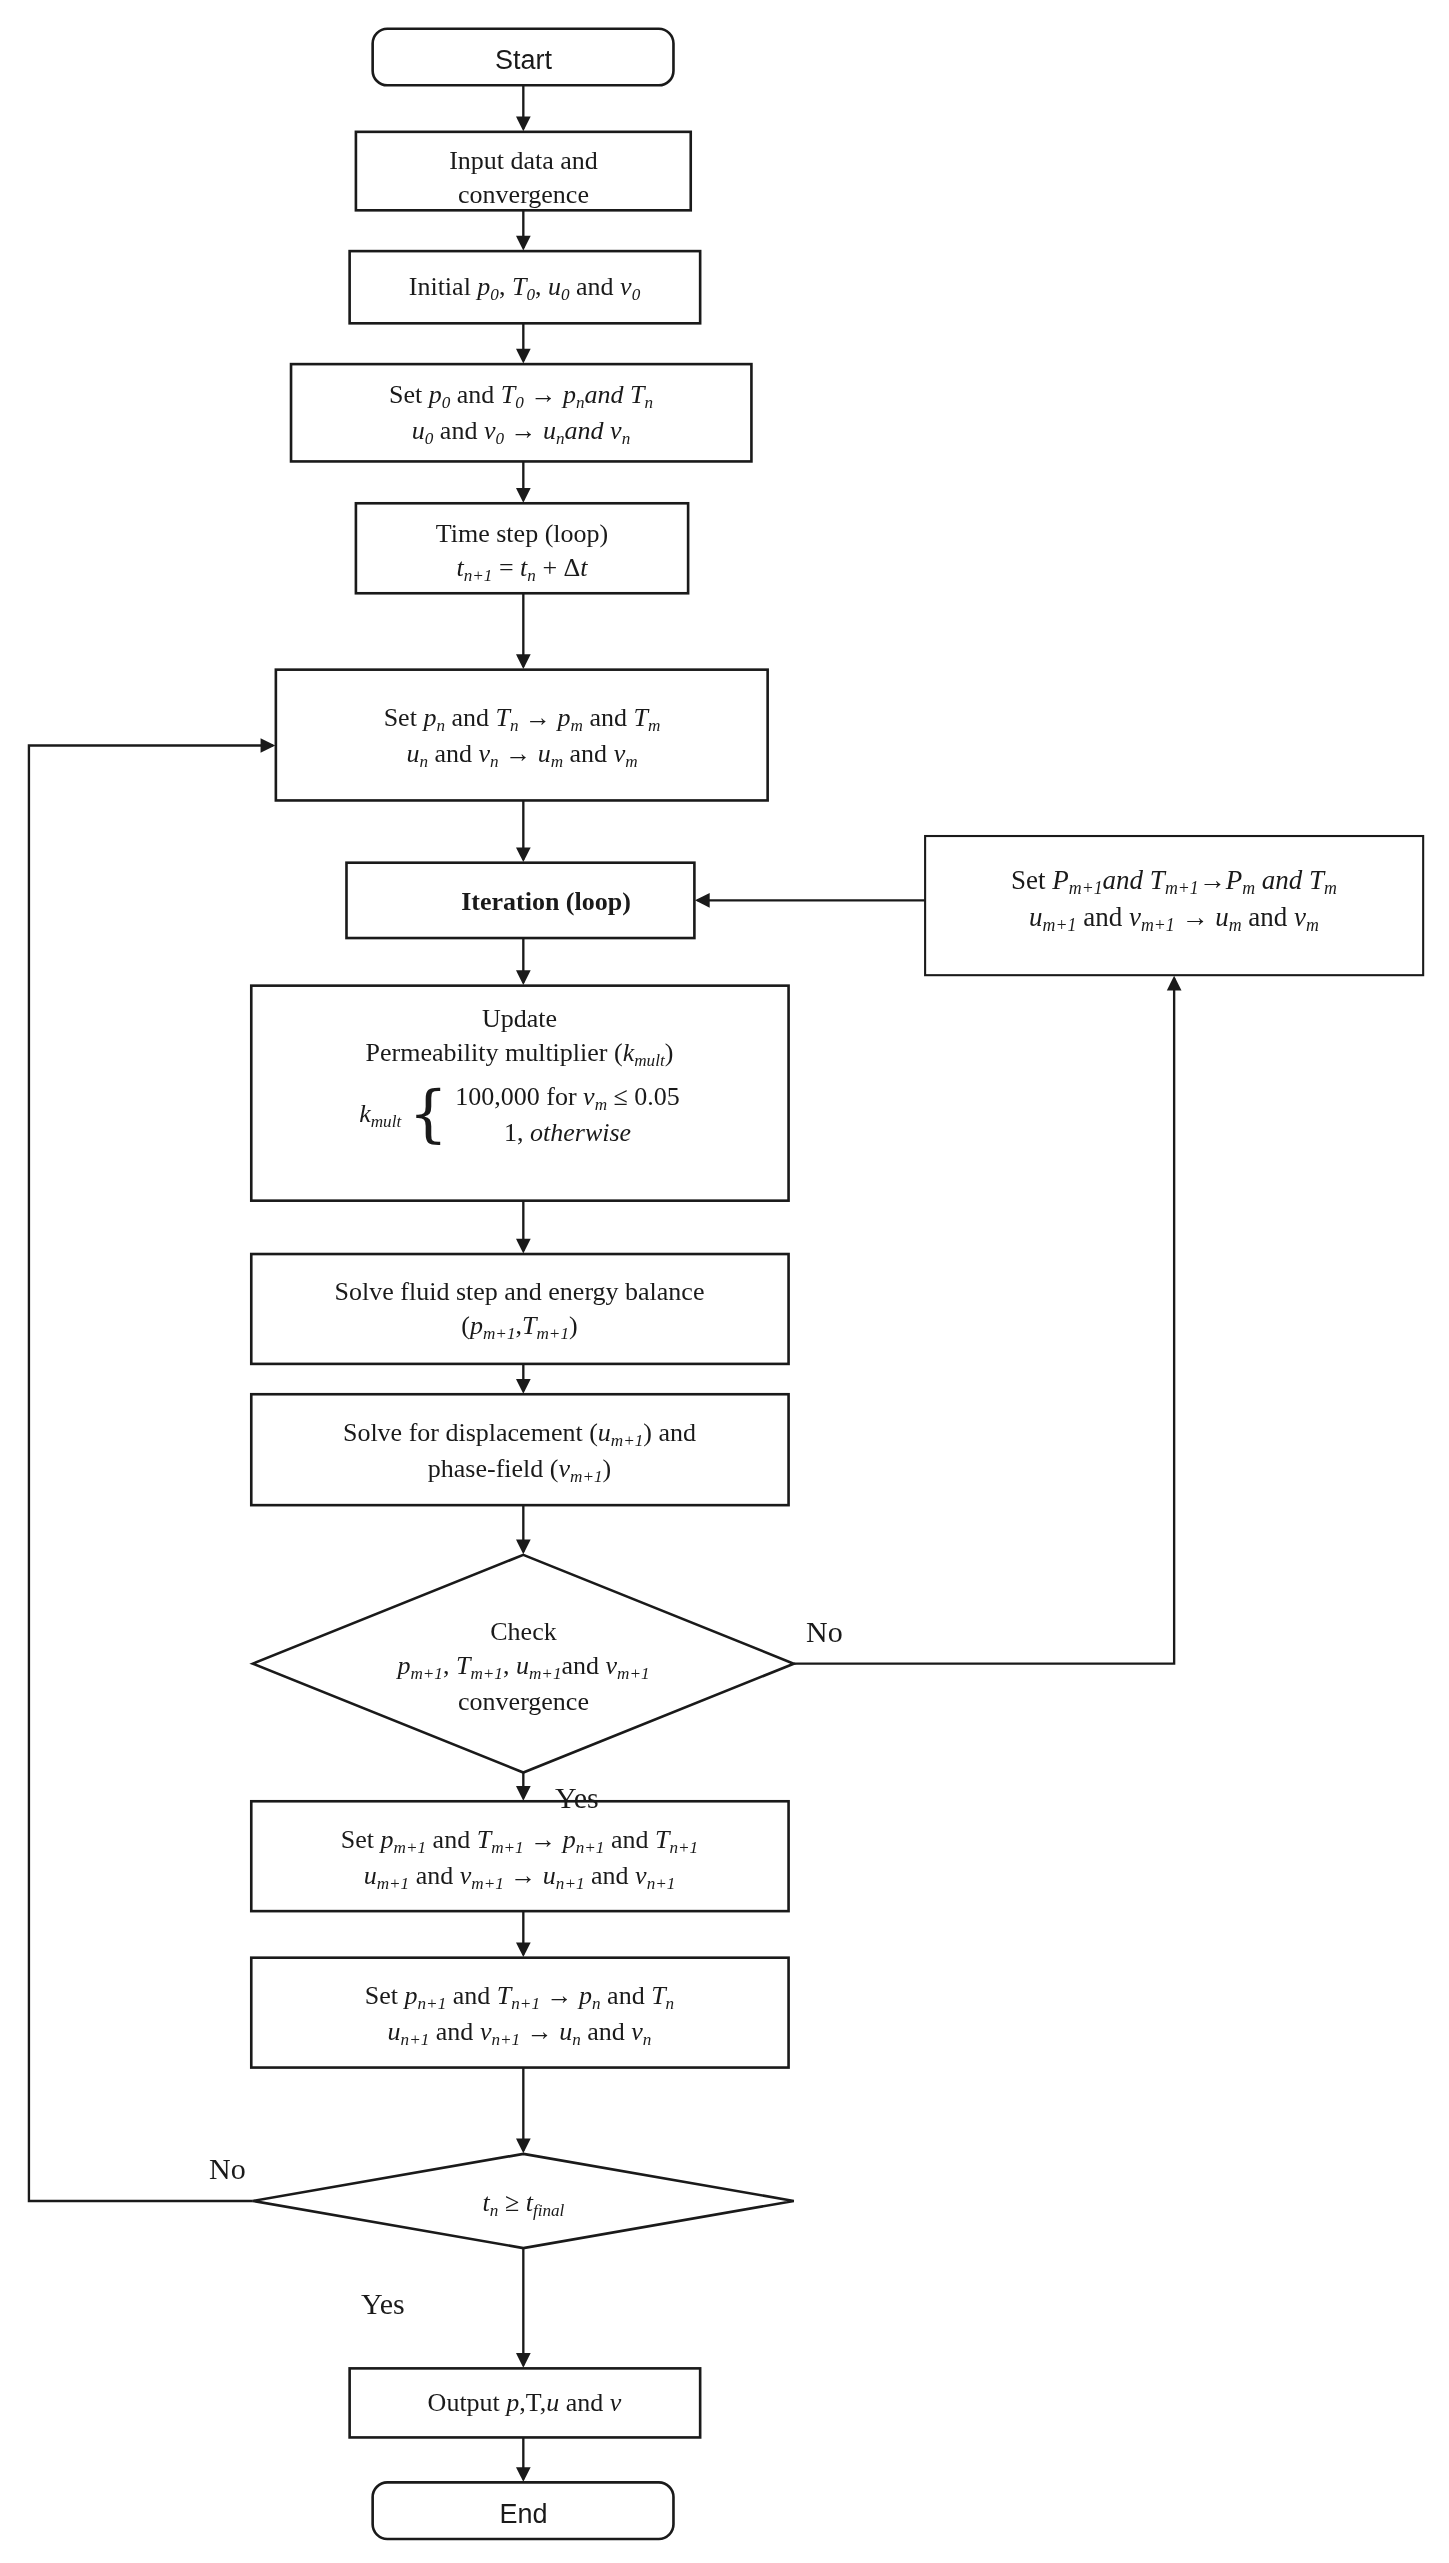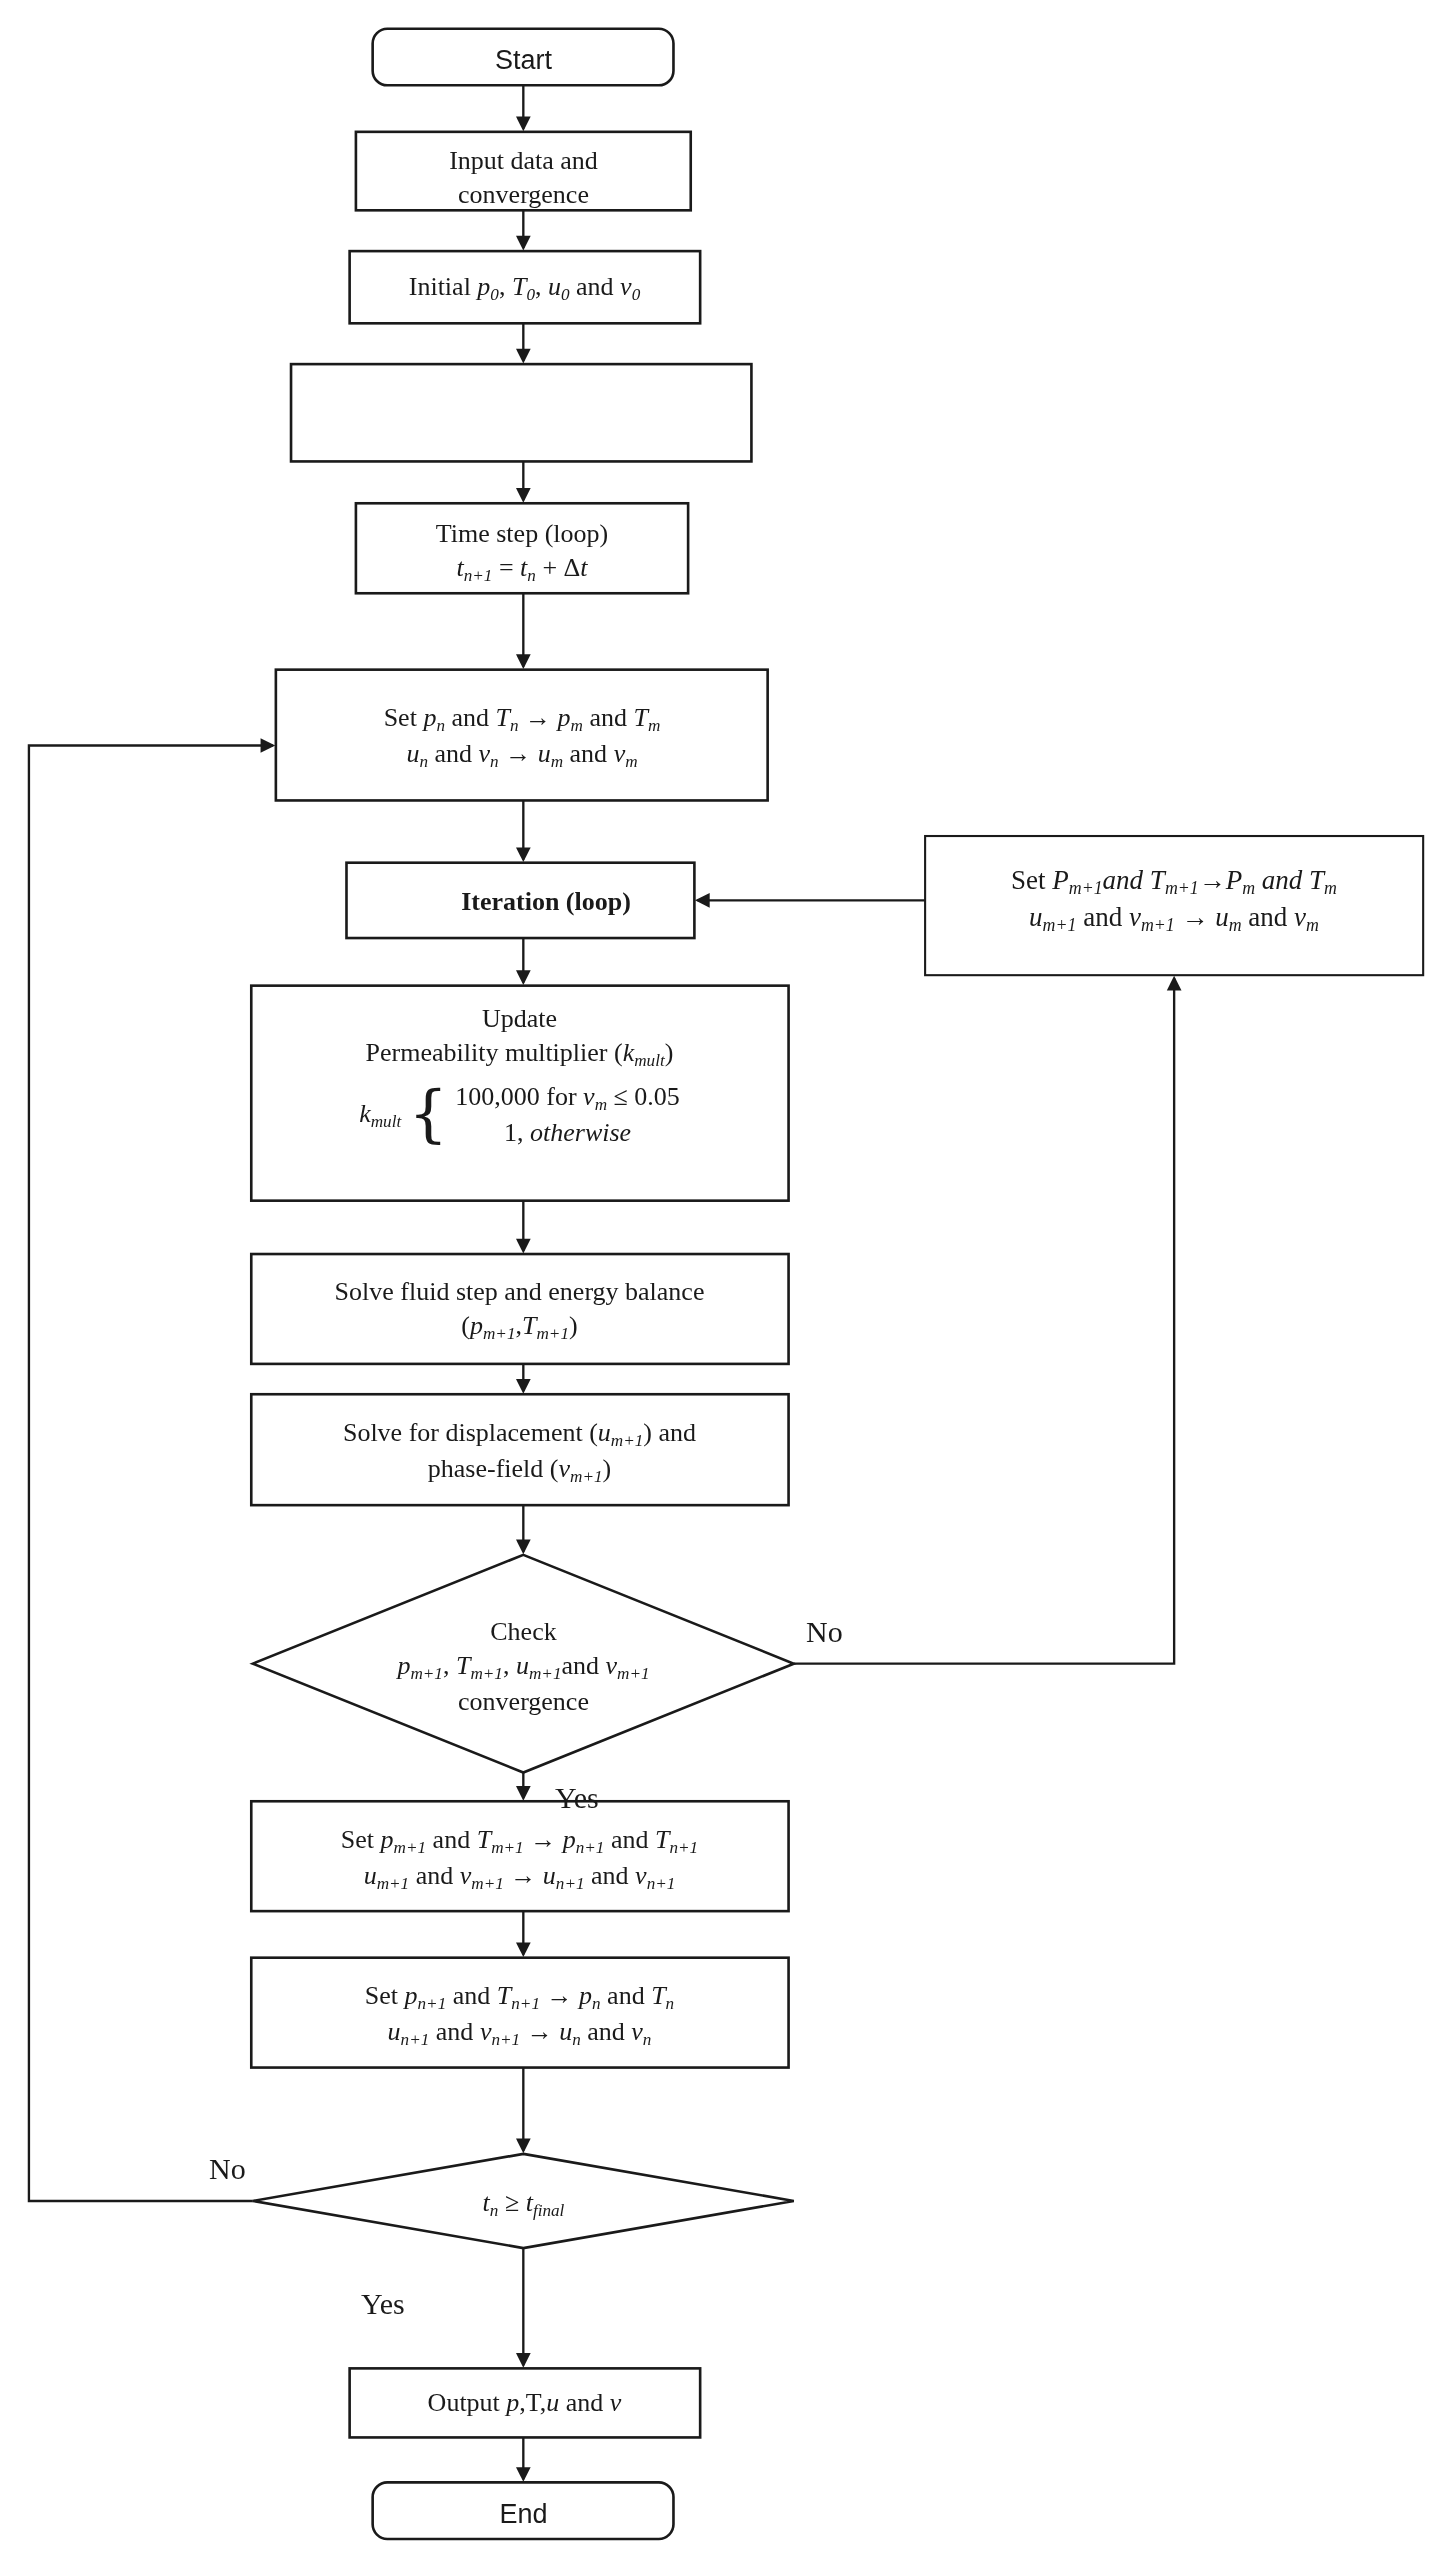--- a/index.html
+++ b/index.html
@@ -116,20 +116,24 @@
 
   <div class="lbl sans sz-start" style="left:373px; top:43px; width:301px;">Start</div>
 
   <div class="lbl sz-body" style="left:356px; top:144px; width:335px;">
     <div>Input data and</div>
     <div>convergence</div>
   </div>
 
   <div class="lbl sz-body" style="left:349px; top:270px; width:351px;">Initial <i>p</i><sub>0</sub>, <i>T</i><sub>0</sub>, <i>u</i><sub>0</sub> and <i>v</i><sub>0</sub></div>
 
+  <div class="lbl sz-body" style="left:291px; top:378px; width:460px;">
+    <div>Set <i>p</i><sub>0</sub> and <i>T</i><sub>0</sub> → <i>p</i><sub>n</sub><i>and T</i><sub>n</sub></div>
+    <div><i>u</i><sub>0</sub> and <i>v</i><sub>0</sub> → <i>u</i><sub>n</sub><i>and v</i><sub>n</sub></div>
+  </div>
 
   <div class="lbl sz-body" style="left:356px; top:517px; width:332px;">
     <div>Time step (loop)</div>
     <div><i>t</i><sub>n+1</sub> = <i>t</i><sub>n</sub> + Δ<i>t</i></div>
   </div>
 
   <div class="lbl sz-body" style="left:276px; top:701px; width:492px;">
     <div>Set <i>p</i><sub>n</sub> and <i>T</i><sub>n</sub> → <i>p</i><sub>m</sub> and <i>T</i><sub>m</sub></div>
     <div><i>u</i><sub>n</sub> and <i>v</i><sub>n</sub> → <i>u</i><sub>m</sub> and <i>v</i><sub>m</sub></div>
   </div>

